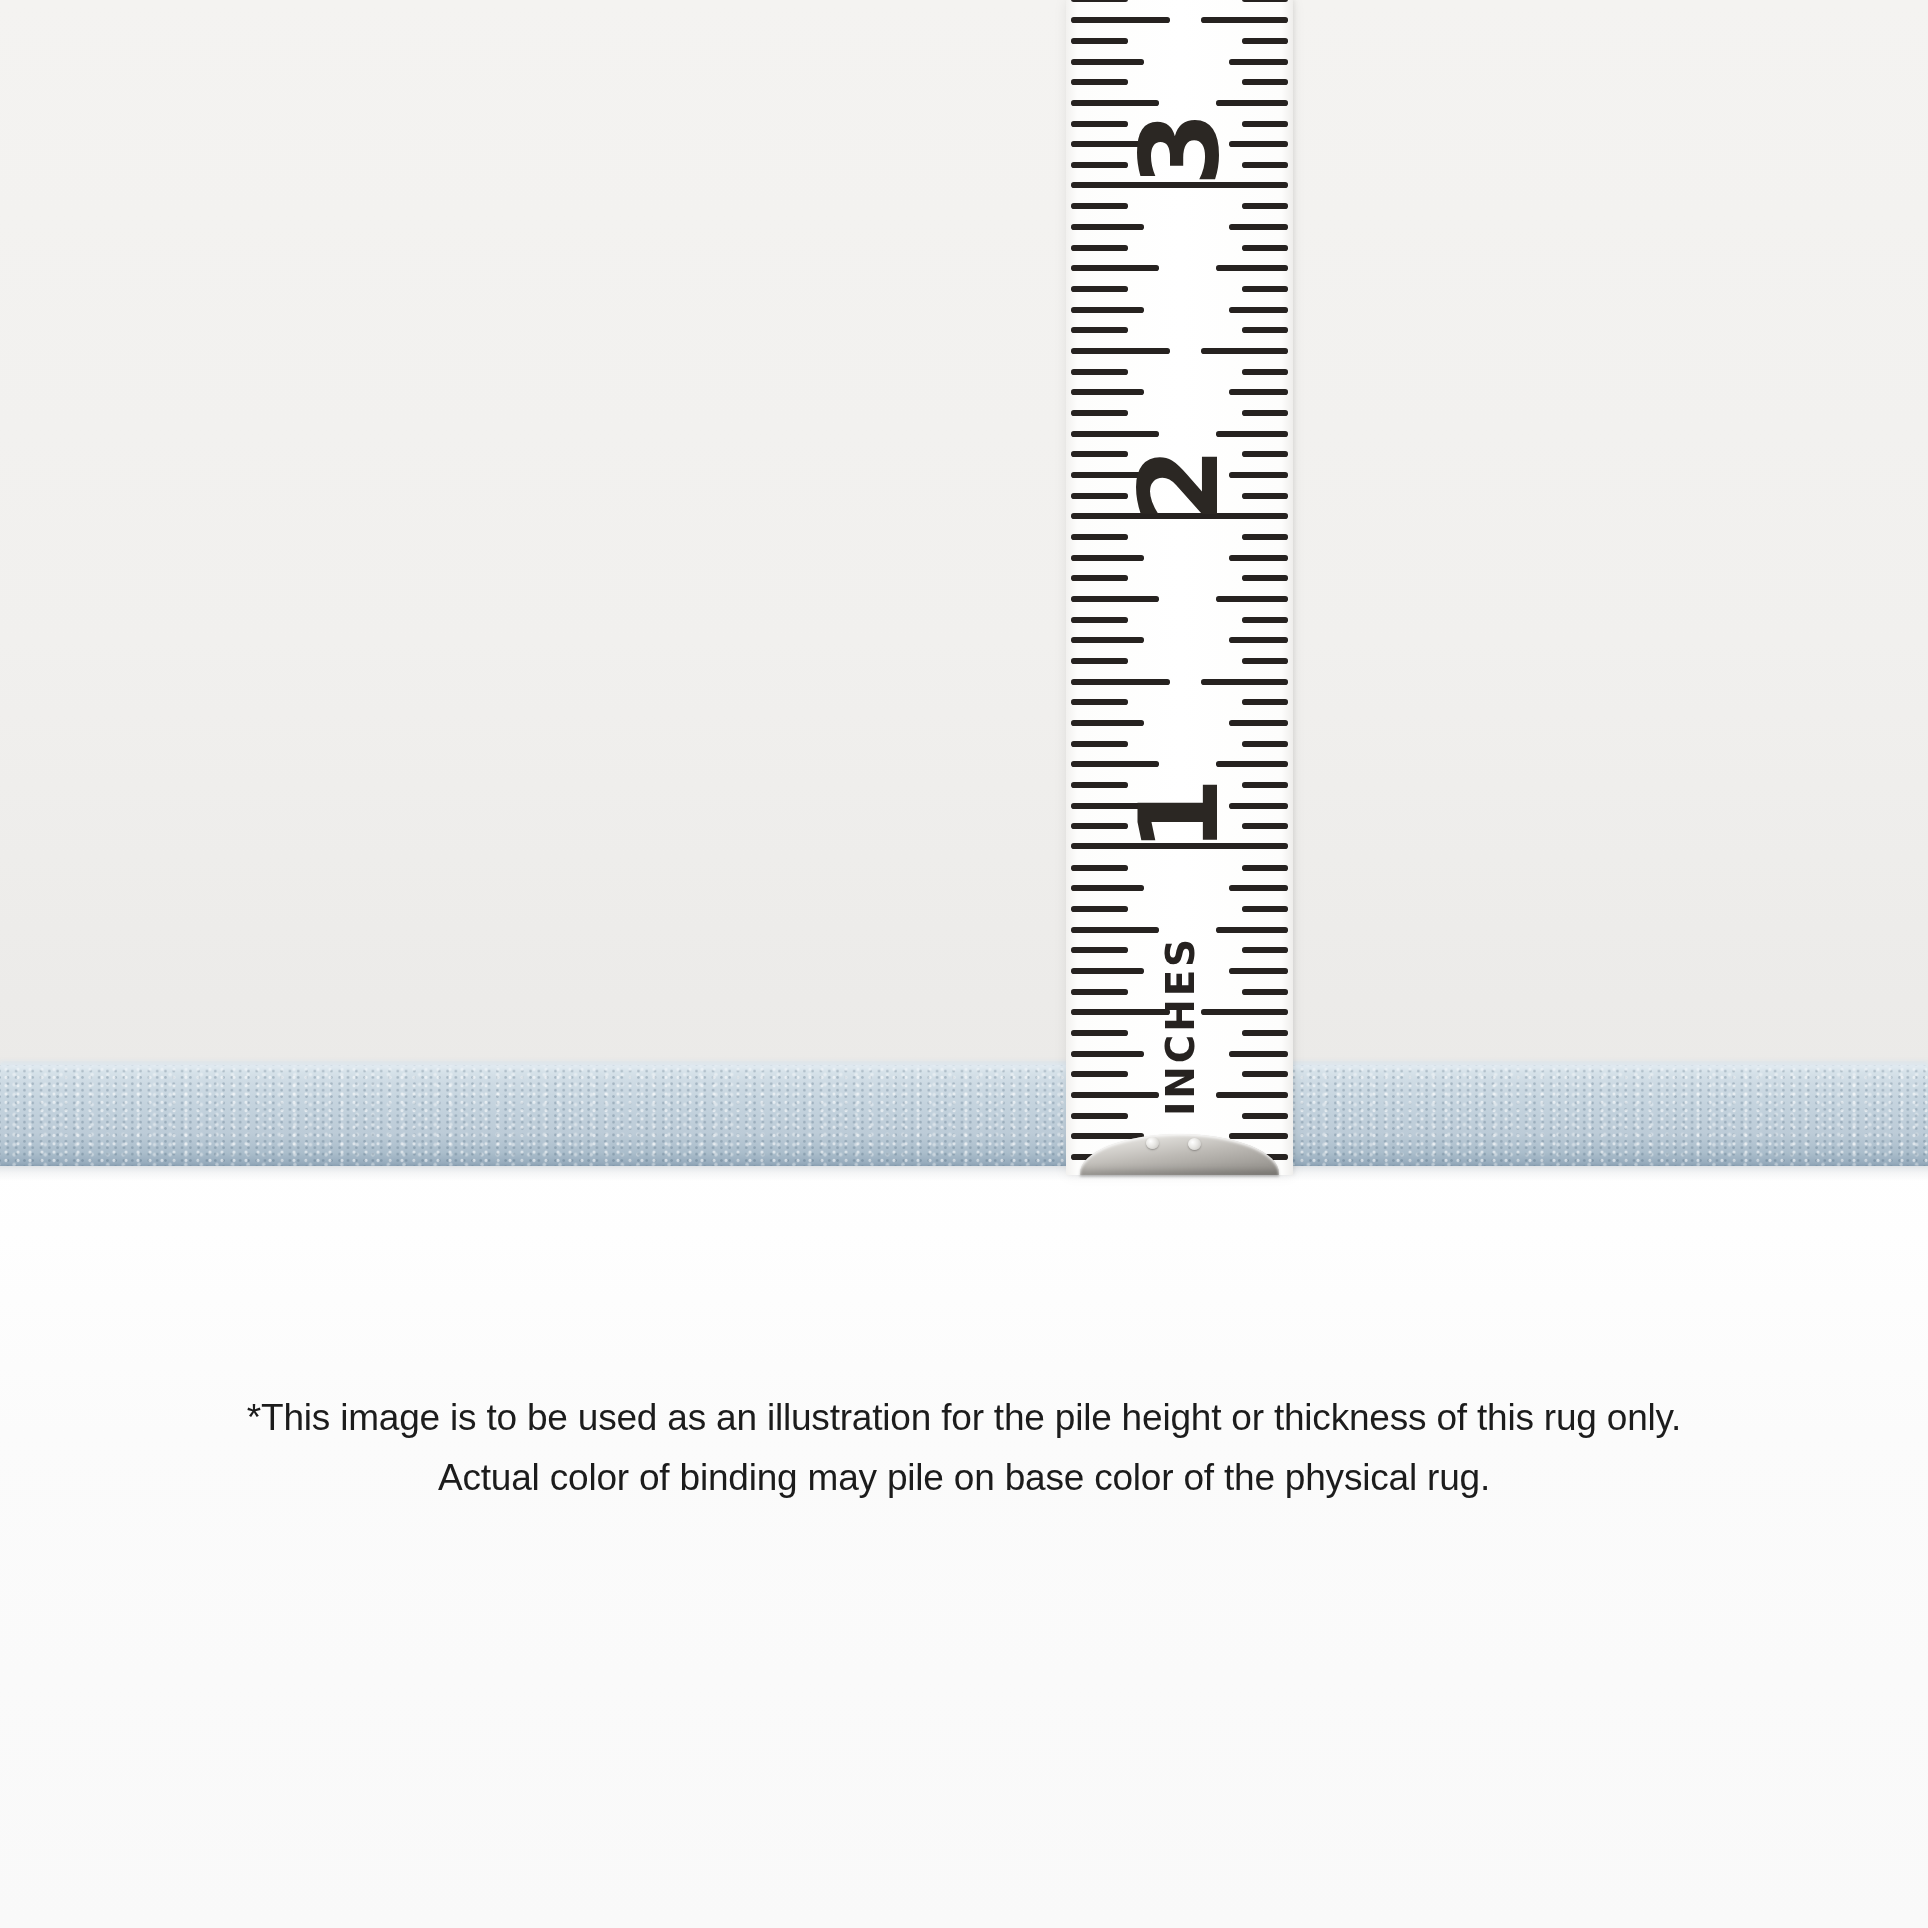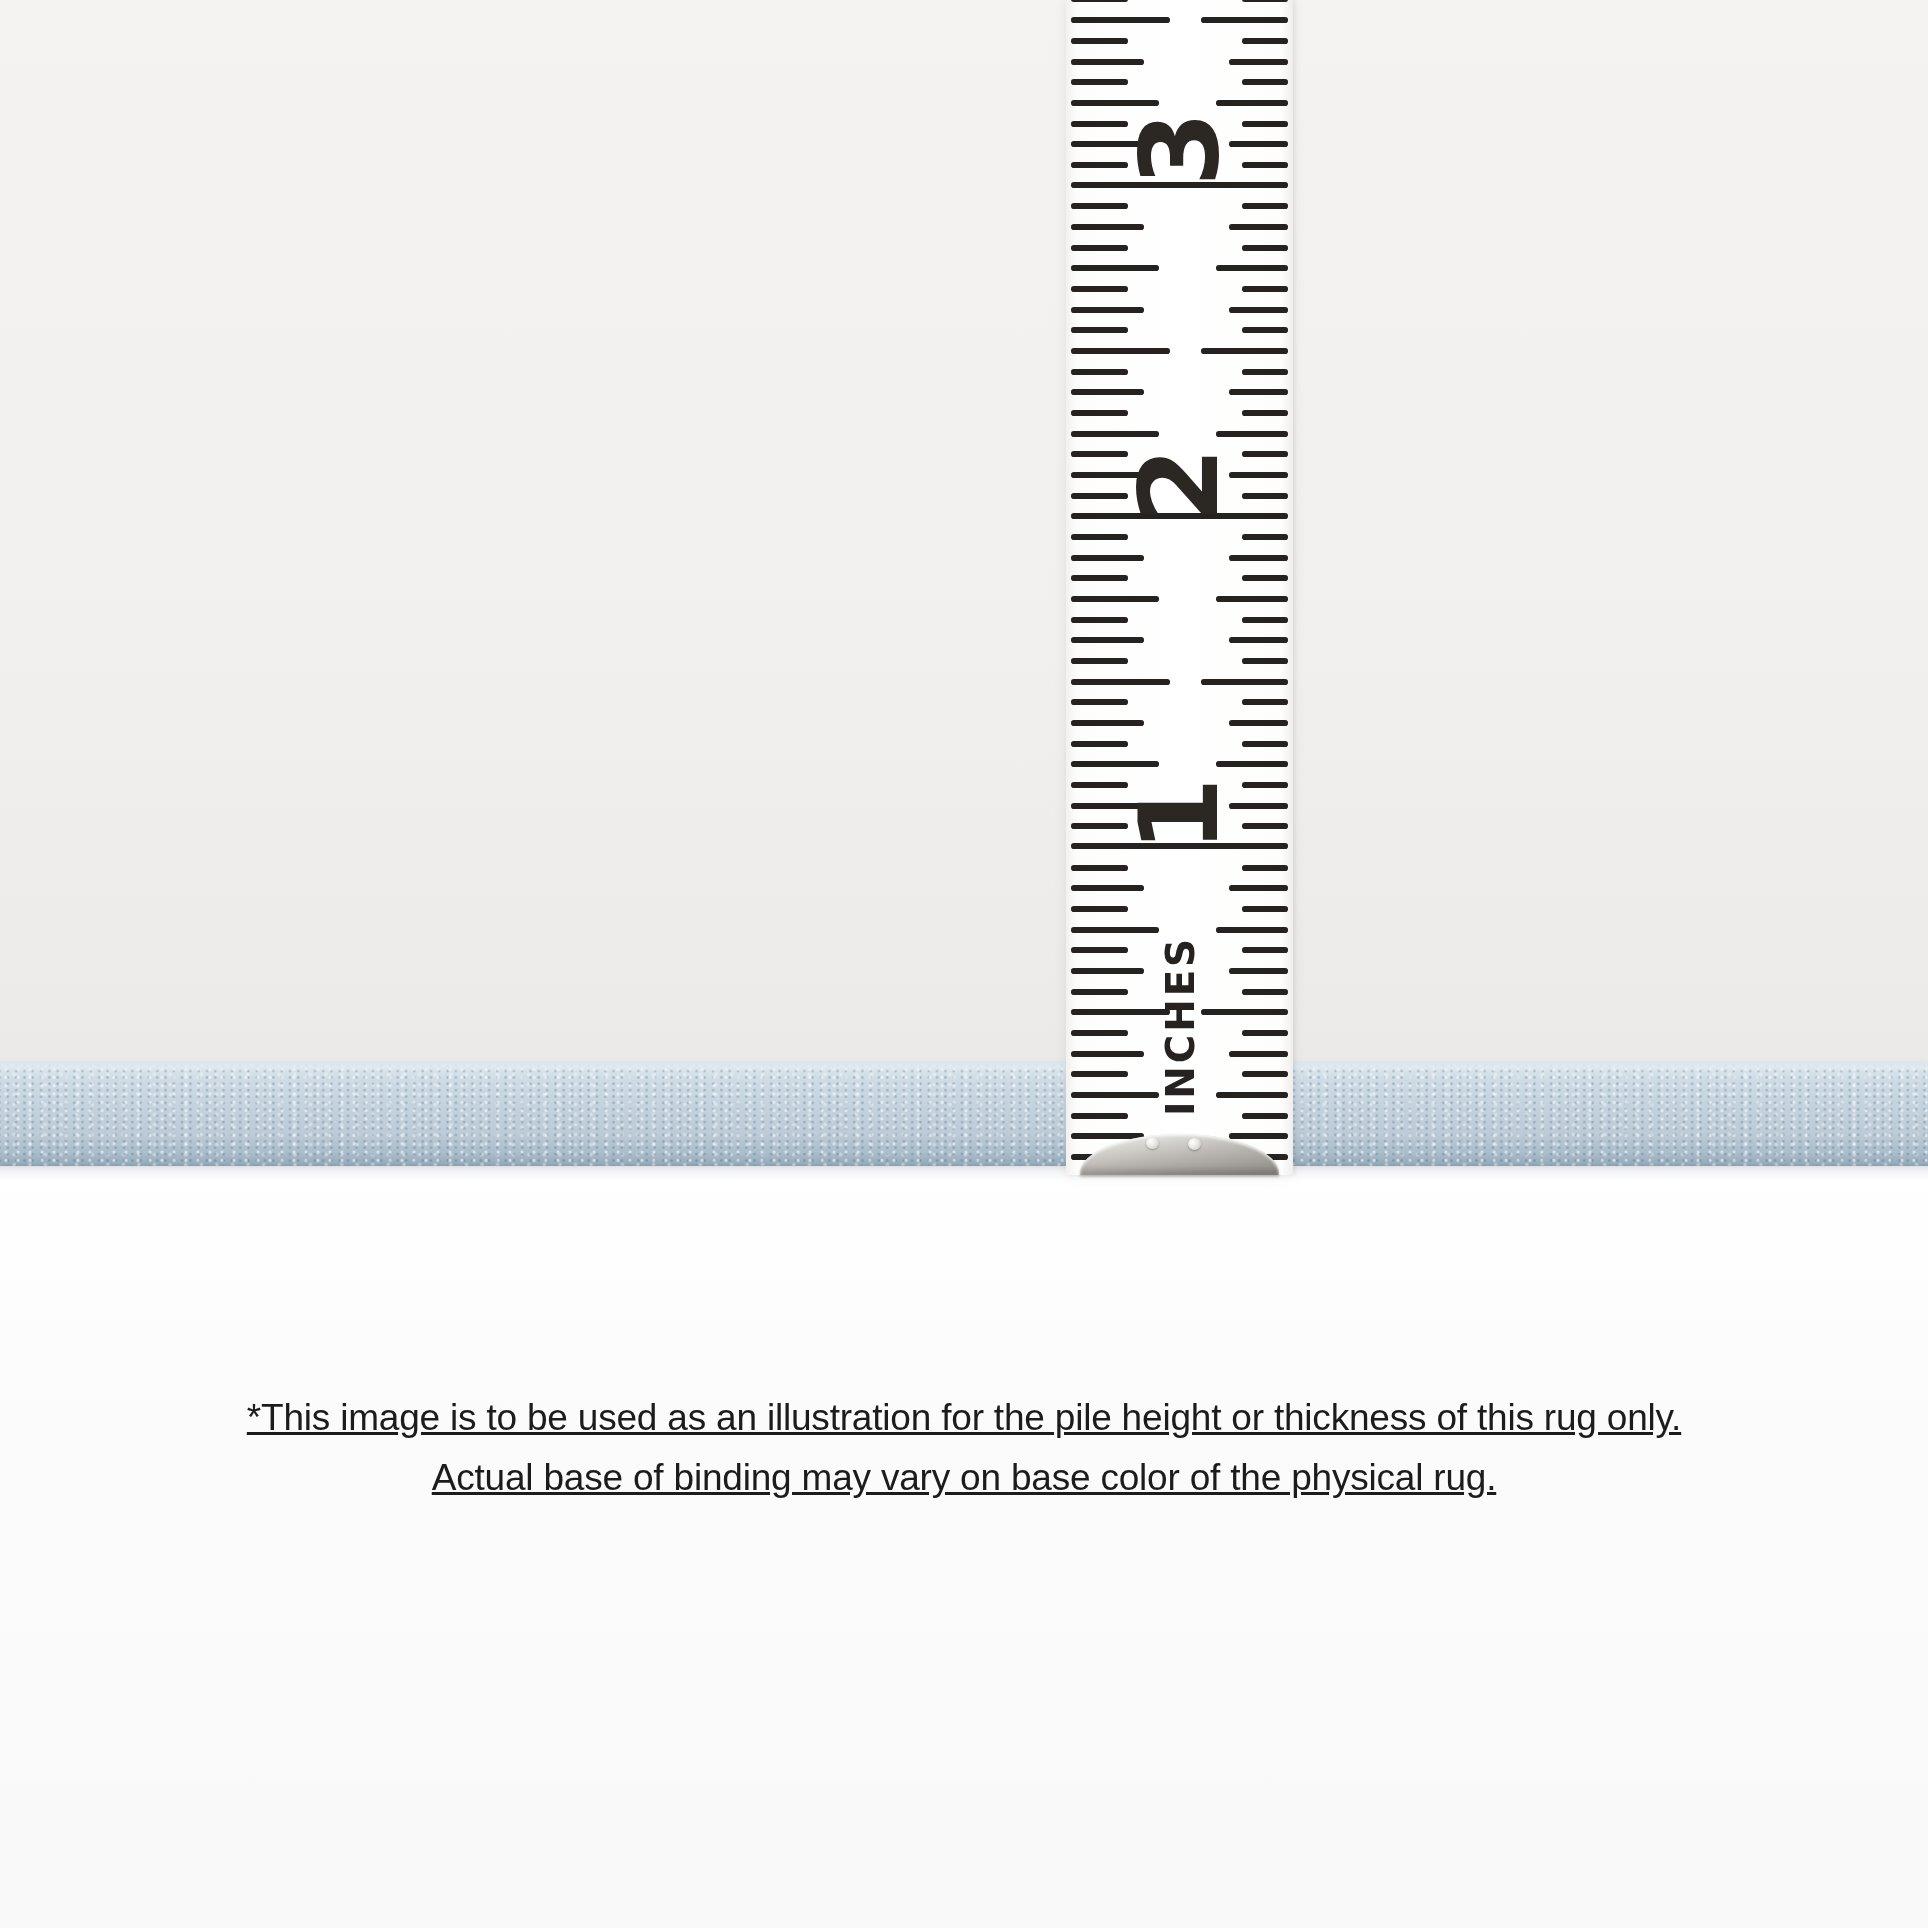--- a/index.html
+++ b/index.html
@@ -73,21 +73,21 @@
     position:absolute;width:13px;height:12px;border-radius:50%;
     background:radial-gradient(circle at 35% 35%, #ffffff 0%, #e8e7e4 45%, #c2c0bc 100%);
     box-shadow:0 0.9px 1.8px rgba(0,0,0,0.3);
   }
   .rivet.r1{left:66px;top:2.8px;}
   .rivet.r2{left:108px;top:3.7px;}
   
   .caption{
     position:absolute;left:0;top:1388px;width:1928px;
     text-align:center;color:#1c1c1c;
-    font-size:37px;line-height:60px;font-weight:500;letter-spacing:-0.2px;text-decoration:underline;
+    font-size:37px;line-height:60px;font-weight:500;letter-spacing:-0.2px;
   }
 </style>
 </head>
 <body>
 
 <div class="scene">
 
   <div class="backdrop"></div>
   <div class="floor"></div>
 
@@ -215,17 +215,17 @@
     <span class="inch-num num-3">3</span>
     <span class="unit-label">INCHES</span>
     <div class="metal-tab">
       <span class="rivet r1"></span>
       <span class="rivet r2"></span>
     </div>
   </div>
 
   <div class="caption">
     <div>*This image is to be used as an illustration for the pile height or thickness of this rug only.</div>
-    <div>Actual base of binding may vary on base color of the physical rug.</div>
+    <div>Actual color of binding may pile on base color of the physical rug.</div>
   </div>
 
 </div>
 
 
 </body></html>

